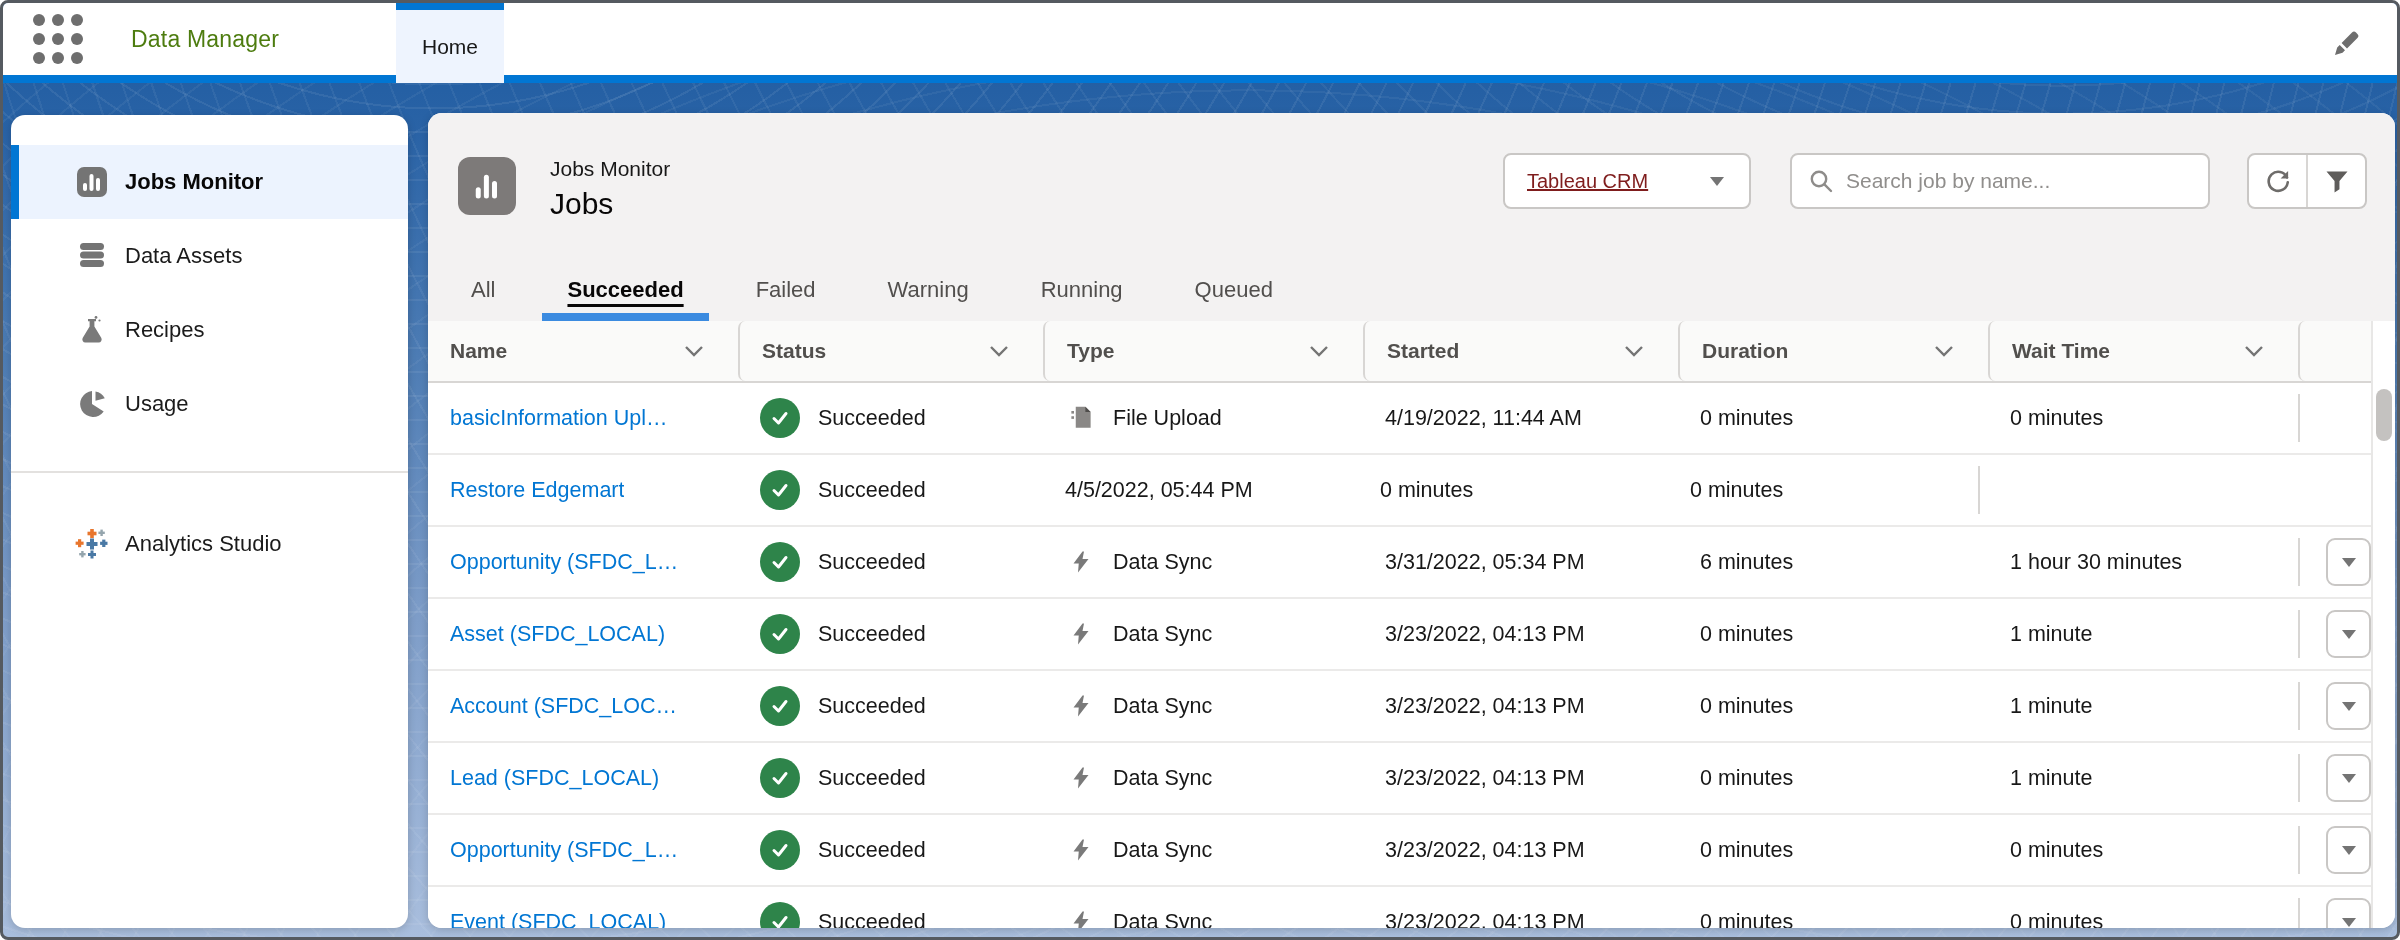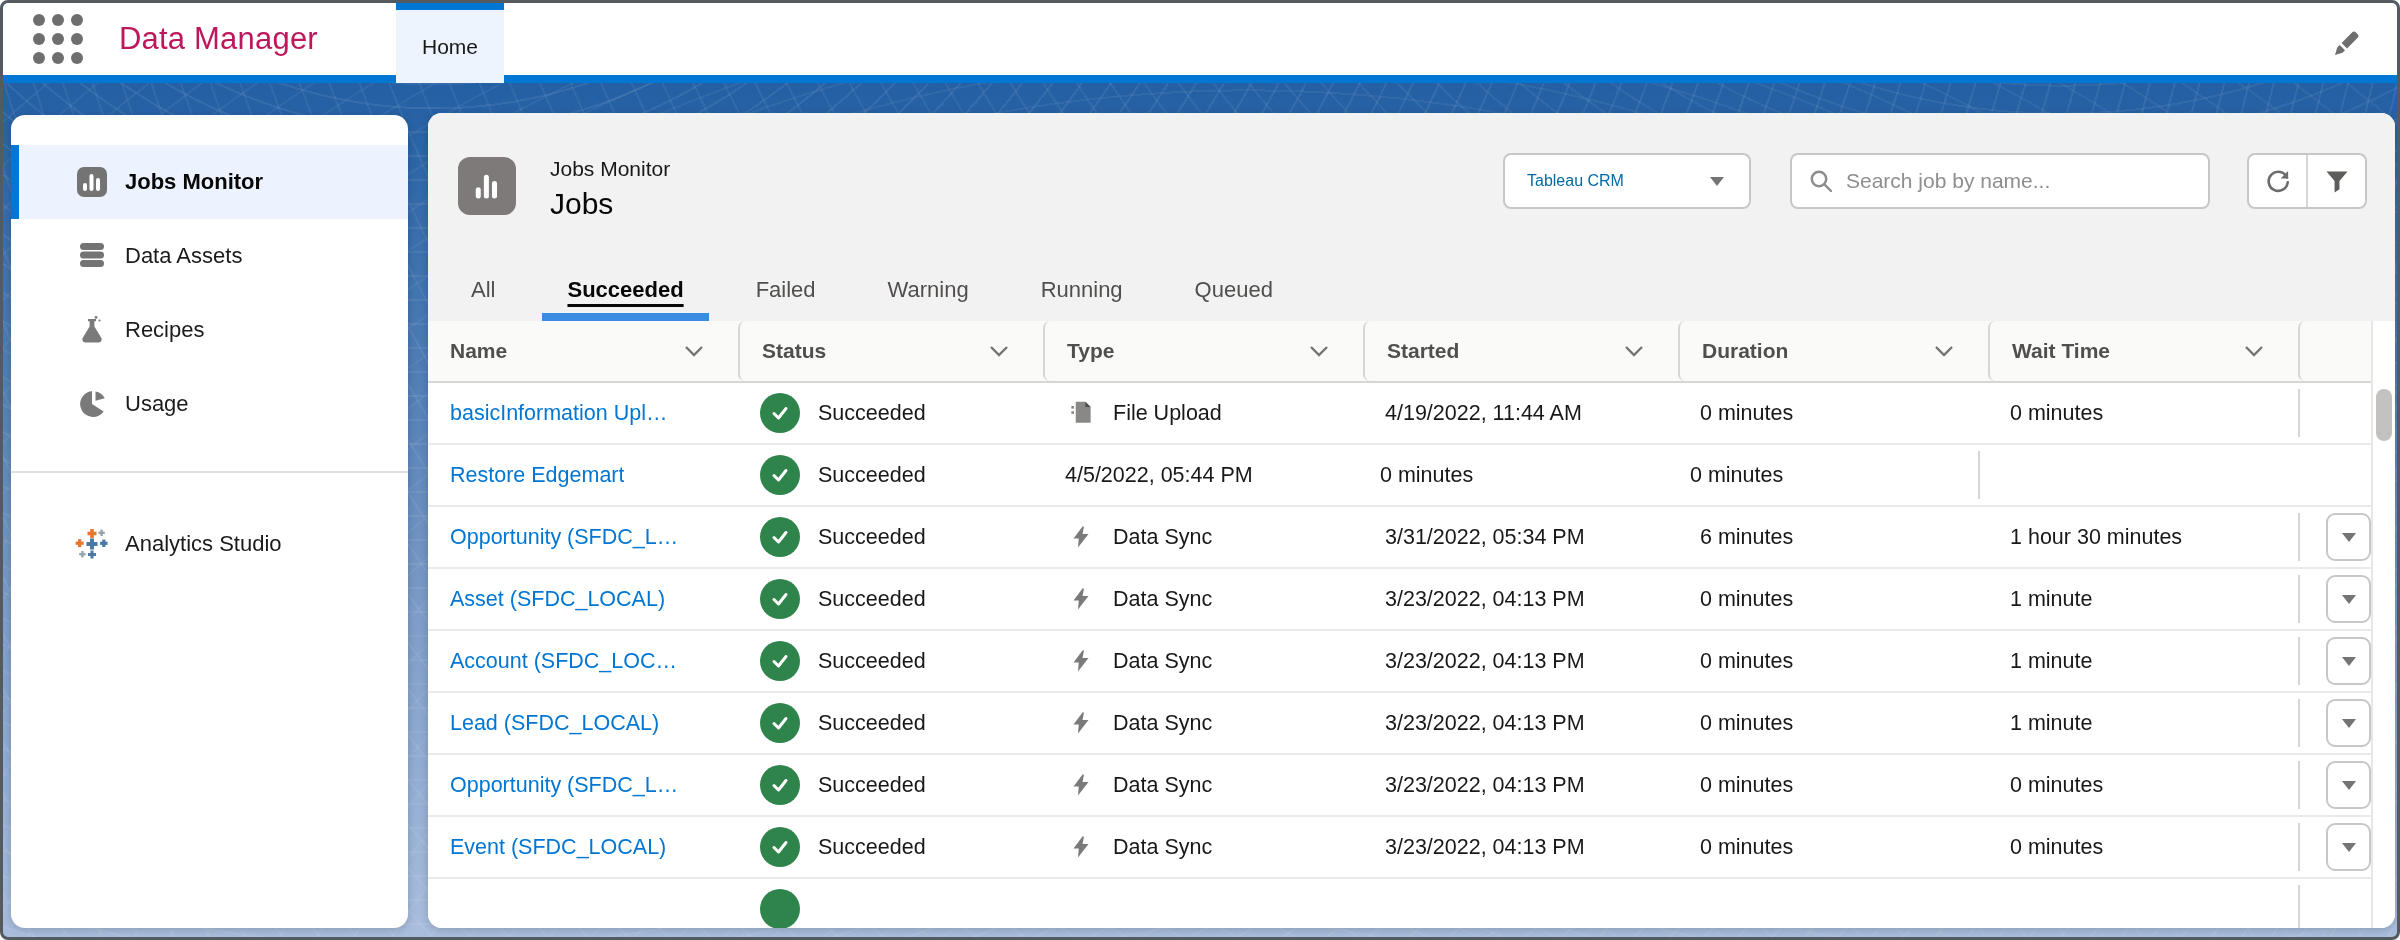--- a/index.html
+++ b/index.html
@@ -15,21 +15,21 @@
        repeating-radial-gradient(circle at 52% 160%, rgba(255,255,255,0) 0 30px, rgba(255,255,255,.10) 30px 32px),
        repeating-radial-gradient(circle at 86% -60%, rgba(255,255,255,0) 0 26px, rgba(255,255,255,.12) 26px 28px);
      opacity:.5; }
 
   
   .topbar { position:absolute; top:0; left:0; right:0; height:80px; background:#fff;
             border-bottom:8px solid #0176d3; z-index:5; display:flex; align-items:center; }
   .waffle { margin-left:30px; display:grid; grid-template-columns:repeat(3,12px);
             grid-auto-rows:12px; gap:7px; cursor:pointer; }
   .waffle span { width:12px; height:12px; border-radius:50%; background:#6e6e6e; }
-  .app-title { margin-left:36px; font-size:31px; color:#be185d; letter-spacing:.2px; }
+  .app-title { margin-left:48px; font-size:23px; color:#4d7c0f; letter-spacing:.2px; }
   .home-tab { position:absolute; left:393px; top:0; height:80px; width:108px;
               background:#eef4fe; border-top:7px solid #0176d3;
               display:flex; align-items:center; justify-content:center;
               font-size:21px; color:#181818; cursor:pointer; }
   .edit-btn { position:absolute; right:28px; top:18px; width:44px; height:44px;
               display:flex; align-items:center; justify-content:center; cursor:pointer; }
 
   
   .sidebar { position:absolute; left:8px; top:112px; width:397px; height:813px;
              background:#fff; border-radius:14px; box-shadow:0 2px 8px rgba(0,0,0,.18);
@@ -52,21 +52,21 @@
   .main-head { position:relative; height:208px; background:#f3f2f2; }
   .head-icon { position:absolute; left:30px; top:44px; width:58px; height:58px;
                border-radius:12px; background:#7d7a79; display:flex;
                align-items:center; justify-content:center; }
   .breadcrumb { position:absolute; left:122px; top:44px; font-size:21px; color:#181818; }
   .page-title { position:absolute; left:122px; top:74px; font-size:30px; font-weight:normal; color:#080707; }
 
   .scope-btn { position:absolute; left:1075px; top:40px; width:248px; height:56px;
                background:#fff; border:2px solid #c9c7c5; border-radius:8px;
                display:flex; align-items:center; padding:0 22px; cursor:pointer; }
-  .scope-btn .lbl { font-size:16px; color:#0369a1; }
+  .scope-btn .lbl { font-size:20px; color:#7f1d1d;text-decoration:underline; }
   .scope-btn .tri { margin-left:auto; }
 
   .search-box { position:absolute; left:1362px; top:40px; width:420px; height:56px;
                 background:#fff; border:2px solid #c9c7c5; border-radius:8px;
                 display:flex; align-items:center; padding:0 16px; }
   .search-box input { border:none; outline:none; flex:1; margin-left:12px;
                       font-size:21px; color:#333; background:transparent;
                       font-family:"Liberation Sans", sans-serif; }
   .search-box input::placeholder { color:#908e8c; }
 
@@ -89,21 +89,21 @@
            border-bottom:2px solid #d8d6d4; display:flex; }
   .th { display:flex; align-items:center; padding-left:22px; font-size:21px; font-weight:bold;
         color:#514f4d; border-left:2px solid #d8d6d4; cursor:pointer;border-radius:7px; }
   .th:first-child { border-left:none; }
   .th .chev { margin-left:auto; margin-right:34px; }
   .c-name{width:310px}.c-status{width:305px}.c-type{width:320px}
   .c-started{width:315px}.c-duration{width:310px}.c-wait{width:310px}
   .c-actions{flex:1; border-left:2px solid #d8d6d4;}
 
   .tbody { position:absolute; top:270px; left:0; right:24px; bottom:0; overflow:hidden; }
-  .tr { display:flex; align-items:center; height:62px; border-bottom:2px solid #ebeae9;
+  .tr { display:flex; align-items:center; height:72px; border-bottom:2px solid #ebeae9;
         background:#fff; }
   .td { display:flex; align-items:center; padding-left:22px; font-size:21.5px; color:#181818;
         white-space:nowrap; overflow:hidden; }
   .td.c-name a { color:#0176d3; text-decoration:none; cursor:pointer; overflow:hidden;
                  text-overflow:ellipsis; }
   .status-pill { display:flex; align-items:center; }
   .status-circle { width:40px; height:40px; border-radius:50%; background:#2e844a;
                    display:flex; align-items:center; justify-content:center; margin-right:18px; flex:none; }
   .type-icon { width:32px; height:32px; margin-right:16px; display:flex;
                align-items:center; justify-content:center; flex:none; }

